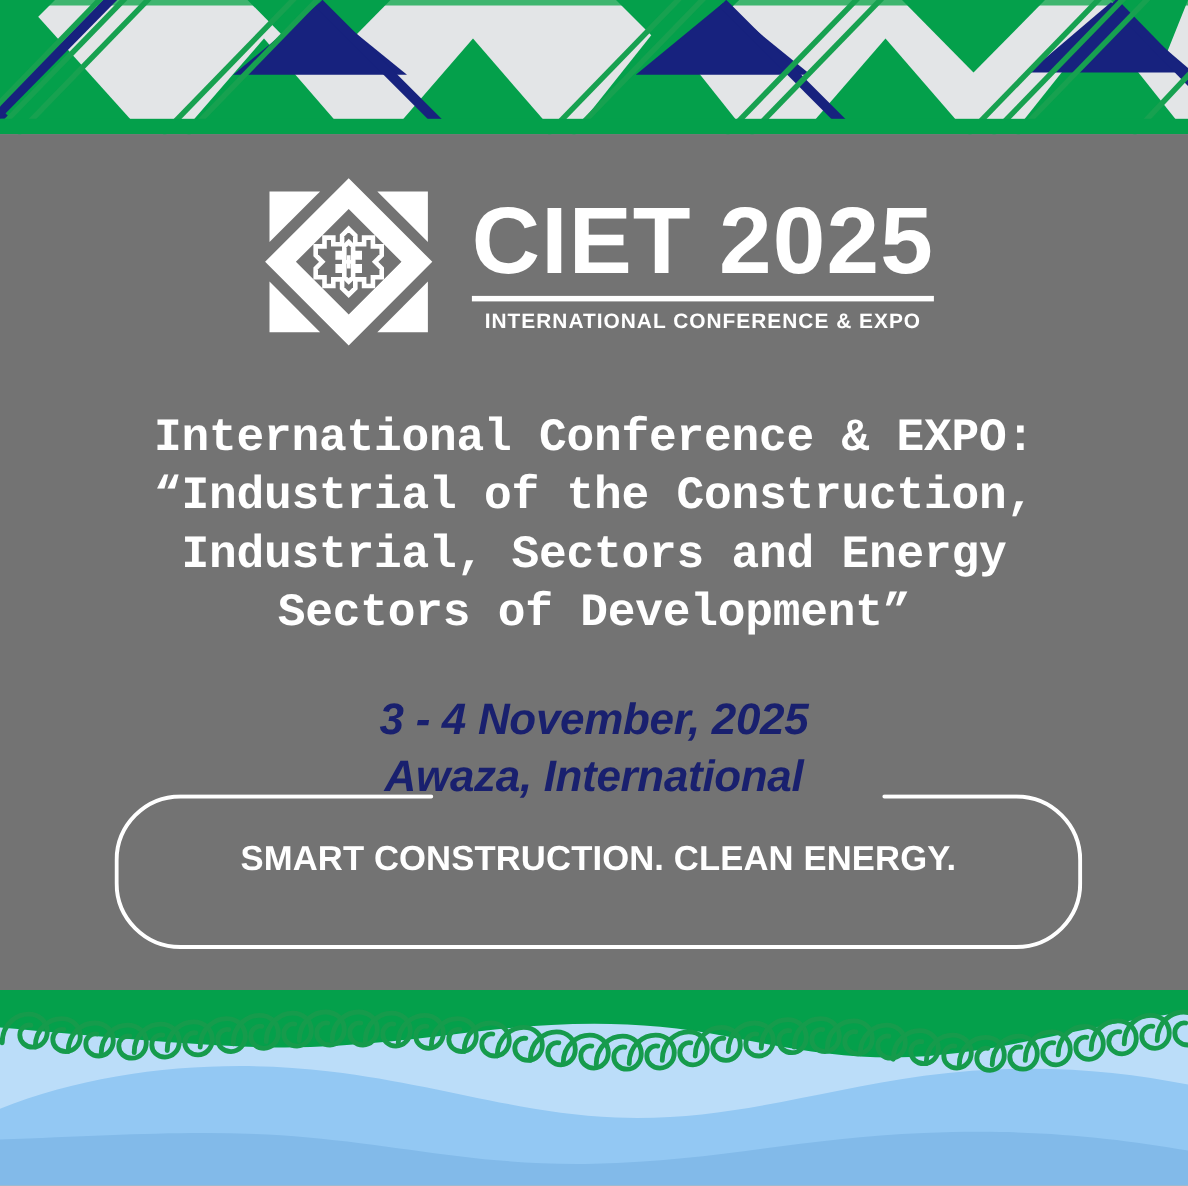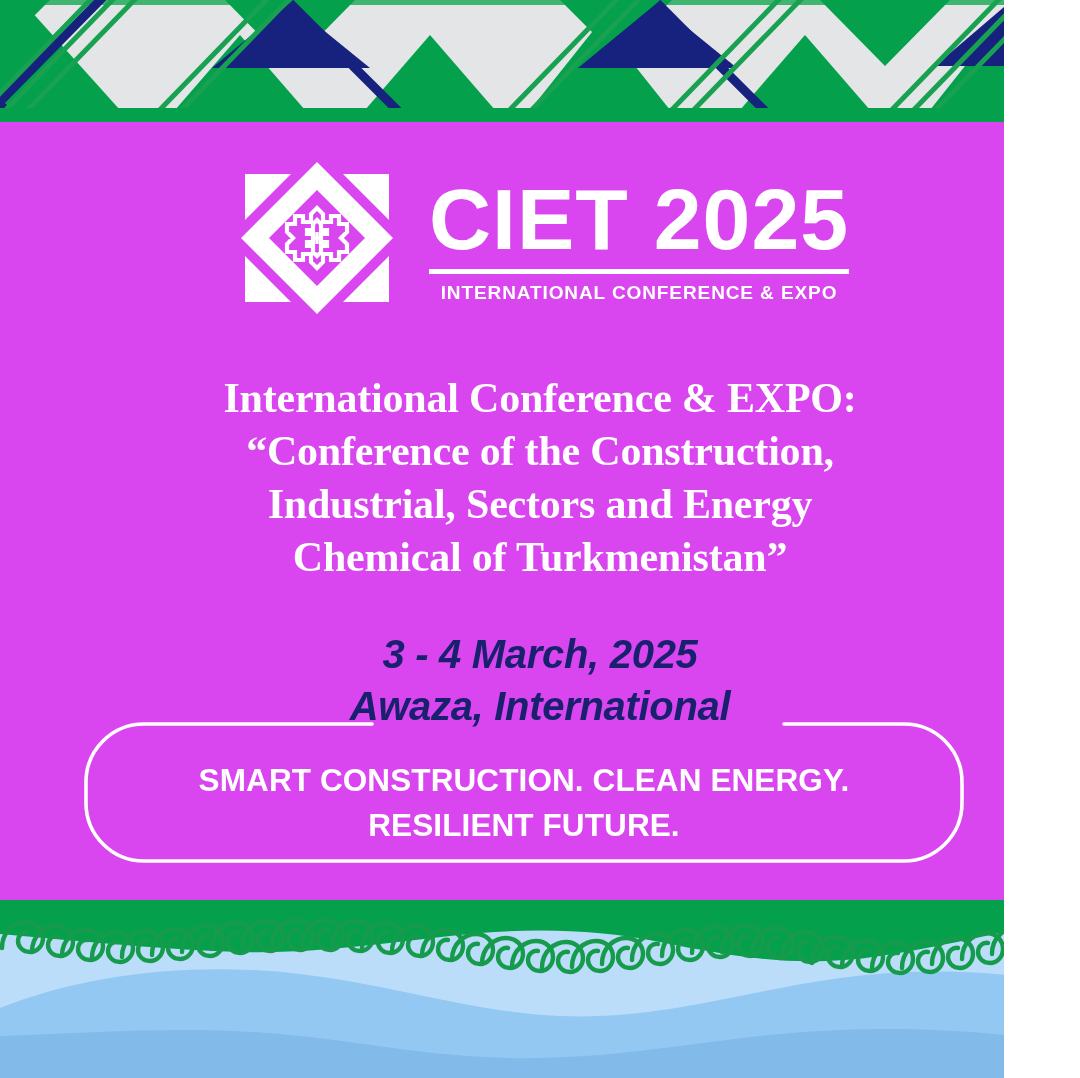--- a/index.html
+++ b/index.html
@@ -5,24 +5,24 @@
   html, body {
     margin: 0;
     padding: 0;
     background: #ffffff;
   }
   body {
     font-family: "Liberation Sans", sans-serif;
   }
   .poster {
     position: relative;
-    width: 1004px;
+    width: 1080px;
     height: 1078px;
     overflow: hidden;
-    background: #d946ef;
+    background: #737373;
   }
 
   
   .top-band {
     position: absolute;
     left: 0; top: 0;
     width: 1080px;
     height: 122px;
     overflow: hidden;
   }
@@ -75,21 +75,21 @@
   }
 
   
   .headline {
     position: absolute;
     left: 60px;
     top: 372px;
     width: 960px;
     text-align: center;
     color: #ffffff;
-    font-family: Liberation Serif, serif;
+    font-family: Liberation Mono, monospace;
     font-weight: bold;
     font-size: 42px;
     line-height: 53px;
     letter-spacing: -0.2px;
   }
   .headline .ln { display: block; }
 
   
   .datespot {
     position: absolute;
@@ -104,21 +104,21 @@
     font-size: 40px;
     line-height: 52px;
     letter-spacing: -0.3px;
     z-index: 4;
   }
   .datespot .ln { display: block; }
 
   
   .tagline-box {
     position: absolute;
-    left: 84px;
+    left: 104px;
     top: 722px;
     width: 880px;
     height: 141px;
     z-index: 2;
   }
   .tagline-box svg {
     position: absolute;
     left: 0; top: 0;
   }
   .tagline-text {
@@ -278,39 +278,38 @@
 
     <div class="wordmark">
       <div class="wordmark-main">CIET 2025</div>
       <div class="wordmark-rule"></div>
       <div class="wordmark-sub">INTERNATIONAL CONFERENCE &amp; EXPO</div>
     </div>
   </div>
 
   <div class="headline">
     <span class="ln">International Conference &amp; EXPO:</span>
-    <span class="ln">“Conference of the Construction,</span>
+    <span class="ln">“Industrial of the Construction,</span>
     <span class="ln">Industrial, Sectors and Energy</span>
-    <span class="ln">Chemical of Turkmenistan”</span>
+    <span class="ln">Sectors of Development”</span>
   </div>
 
   <div class="datespot">
-    <span class="ln">3 - 4 March, 2025</span>
+    <span class="ln">3 - 4 November, 2025</span>
     <span class="ln">Awaza, International</span>
   </div>
 
   <div class="tagline-box">
     <svg width="880" height="141" viewBox="0 0 880 141" xmlns="http://www.w3.org/2000/svg" aria-hidden="true">
 
       <path d="M 288 2 L 60 2 A 58 58 0 0 0 2 60 L 2 81 A 58 58 0 0 0 60 139 L 820 139
                A 58 58 0 0 0 878 81 L 878 60 A 58 58 0 0 0 820 2 L 700 2" fill="none" stroke="#ffffff" stroke-width="3.6" stroke-linecap="round"></path>
     </svg>
     <div class="tagline-text">
       <span class="ln">SMART CONSTRUCTION. CLEAN ENERGY.</span>
-      <span class="ln">RESILIENT FUTURE.</span>
     </div>
   </div>
 
   <div class="water">
     <svg width="1080" height="178" viewBox="0 0 1080 178" xmlns="http://www.w3.org/2000/svg" aria-hidden="true">
       <defs>
         <clipPath id="wclip">
             <rect x="0" y="0" width="1080" height="178"></rect>
           </clipPath>
 

